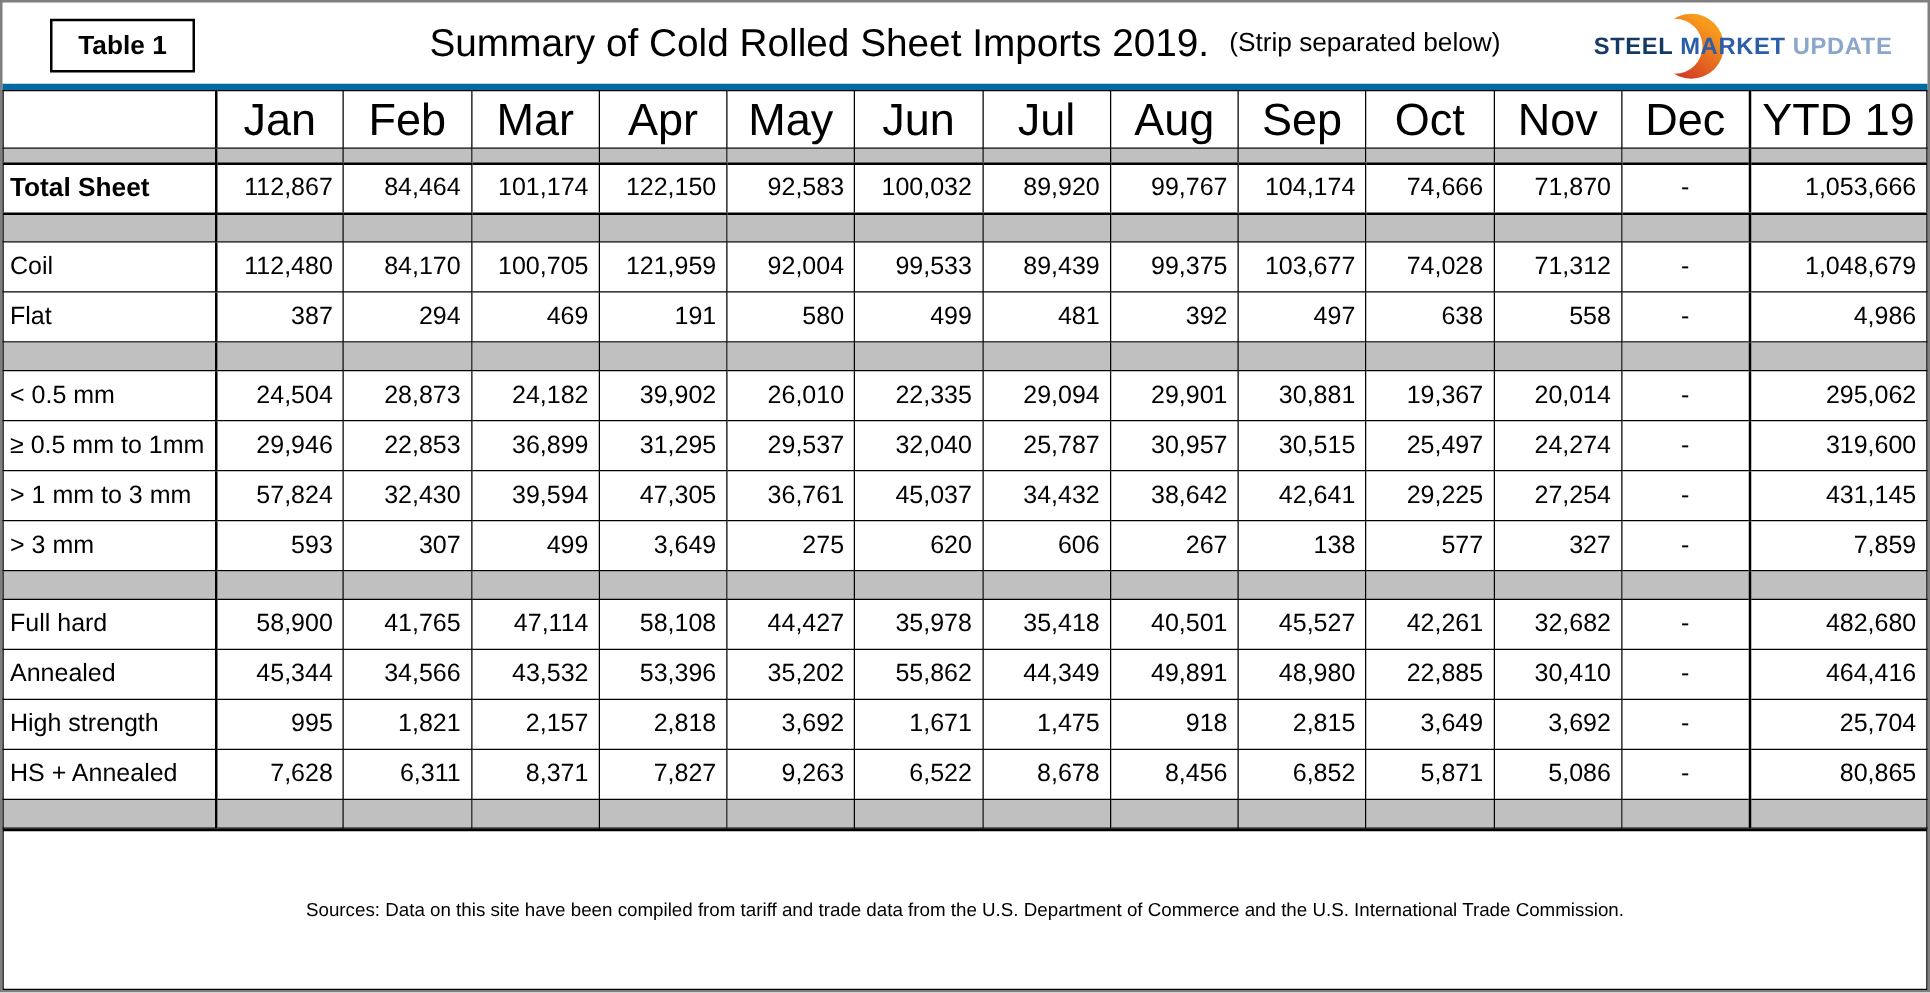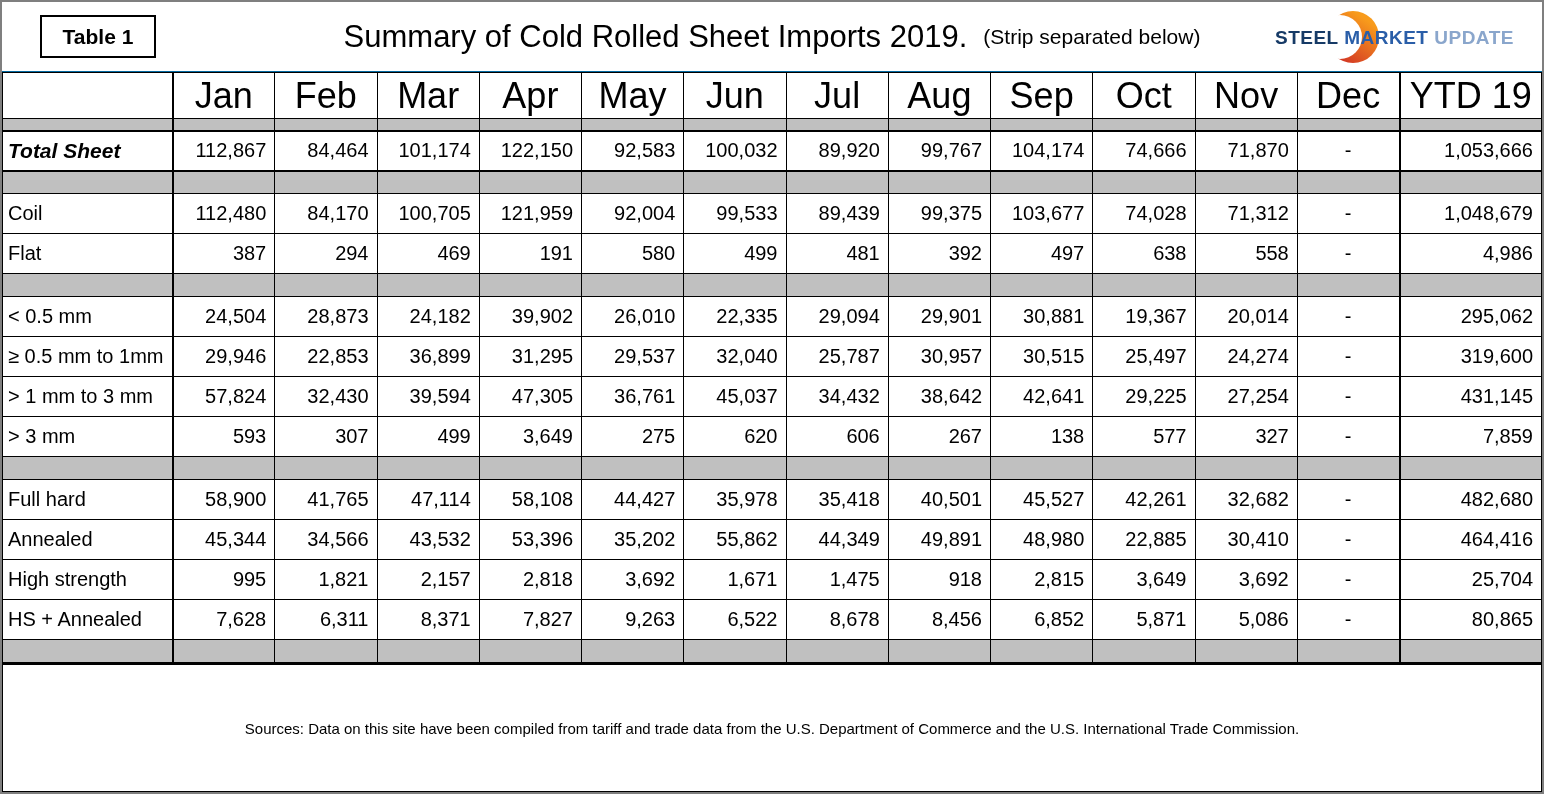--- a/index.html
+++ b/index.html
@@ -9,21 +9,21 @@
     background:#ffffff;
     border:2px solid #7f7f7f;
     font-family:"Liberation Sans", sans-serif;
     color:#000;
     display:flex; flex-direction:column;
     position:relative;
   }
   
   .title-band {
     height:70px; position:relative;
-    border-bottom:1px solid #0369a1;
+    border-bottom:5px solid #0369a1;
     flex:0 0 auto;
   }
   .table-badge {
     position:absolute; left:38px; top:13px;
     width:116px; height:43px;
     border:2px solid #000;
     display:flex; align-items:center; justify-content:center;
     font-size:21px; font-weight:bold;
   }
   .title-wrap {
@@ -64,21 +64,21 @@
   }
   th:first-child, td:first-child { border-right:2px solid #000; }
   th:last-child,  td:last-child  { border-left:2px solid #000; }
   td { height:40px; font-size:20px; background:#fff; }
   td.label { text-align:left; padding-left:5px; }
   td.num   { text-align:right; padding-right:8px; }
   td.dash  { text-align:center; padding-right:0; }
   tr.spacer td { background:#c0c0c0; height:23px; }
   tr.spacer.thin td { height:12px; }
   tr.total td { border-top-width:2px; border-bottom-width:2px; }
-  tr.bold td.label { font-weight:bold; font-size:21px;font-style:italic; }
+  tr.bold td.label { font-weight:bold; font-size:21px; }
   
   .footer-band {
     flex:1 1 auto;
     border:1px solid #000; border-top-width:2px;
     display:flex; align-items:center; justify-content:center;
     font-size:15px; text-align:center;
   }
 </style>
 </head>
 <body>

